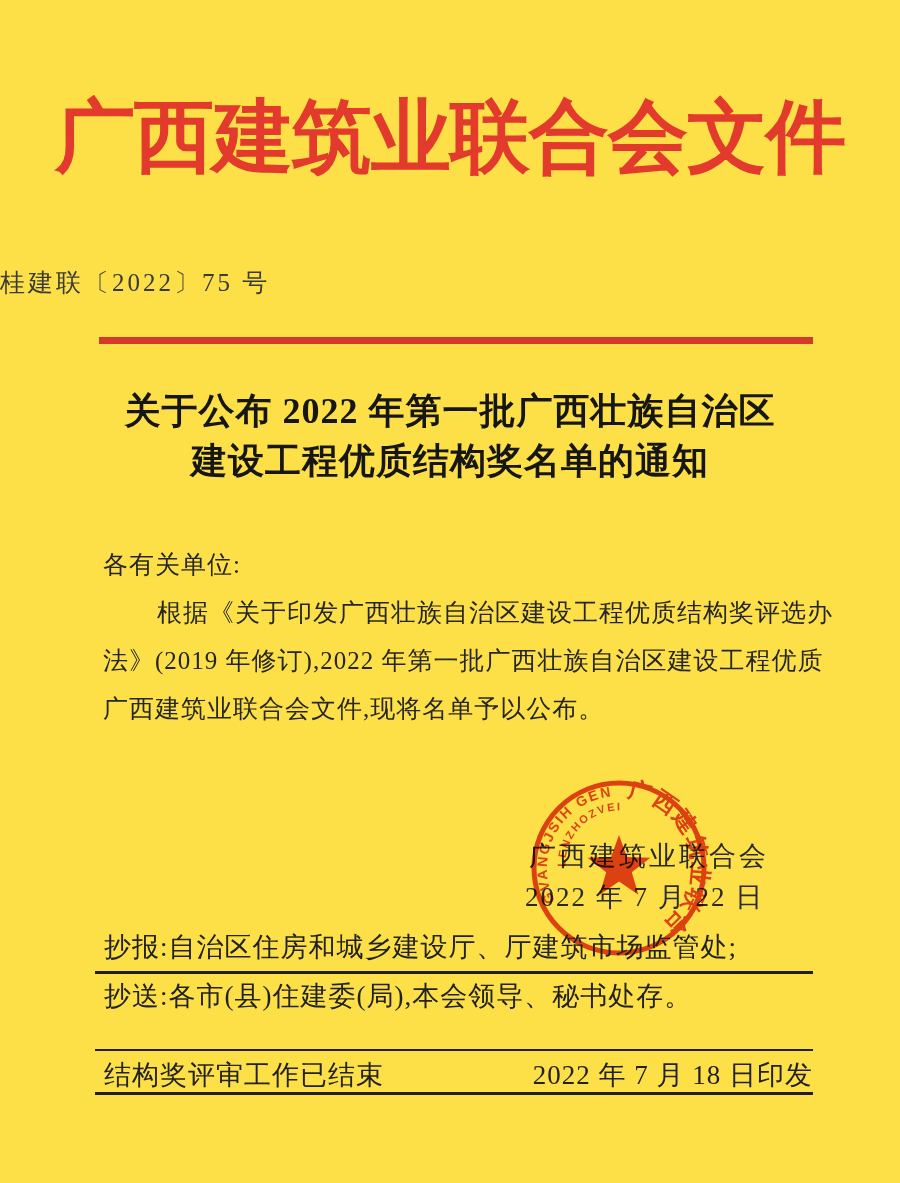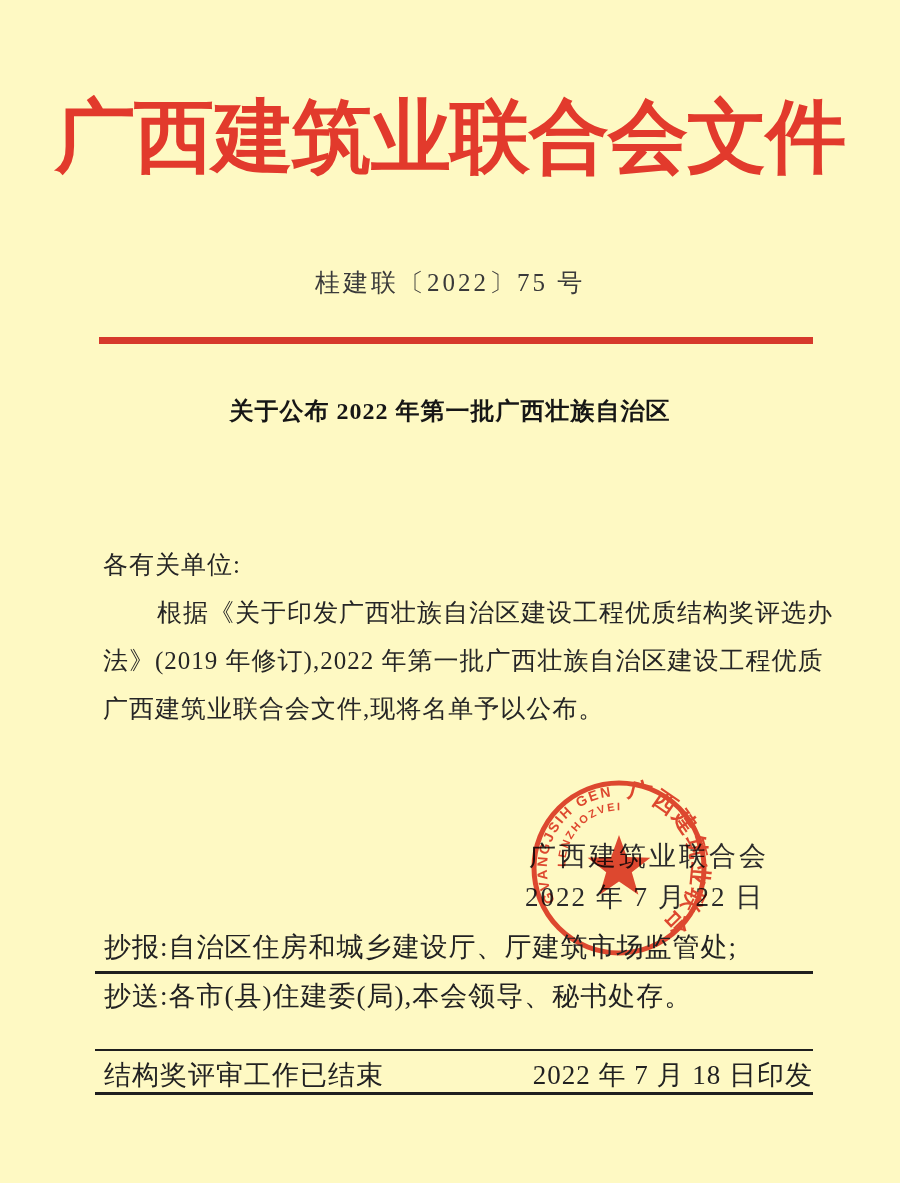--- a/index.html
+++ b/index.html
@@ -1,52 +1,52 @@
 <!DOCTYPE html>
 <html style="--header-red: #e23a2c; --line-red: #d63a2c; --seal-red: #dc3c2e;"><head>
 <meta charset="utf-8">
 <style>
   * { margin:0; padding:0; box-sizing:border-box; }
   html,body { background:#e9e9e9; }
   .page {
     position:relative;
     width:900px; height:1183px;
     margin:0 auto;
-    background:#fef9c3;
+    background:#fde047;
     font-family:"Liberation Serif","DejaVu Serif",serif;
     color:#262626;
     overflow:hidden;
   }
 
   
   .header-title {
     position:absolute; top:84px; left:0; right:0;
     text-align:center;
     font-size:80px; font-weight:bold;
     letter-spacing:-1px;
     color:var(--header-red,#e23a2c);
     white-space:nowrap;
   }
   .doc-number {
     position:absolute; top:266px; left:0; right:0;
-    text-align:center;
+    text-align:left;
     font-size:25px; letter-spacing:3px;
     color:#3a3a3a;
   }
   .red-line {
     position:absolute; top:337px; left:99px;
     width:714px; height:7px;
     background:var(--line-red,#d63a2c);
   }
 
   
   .notice-title {
     position:absolute; top:386px; left:0; right:0;
     text-align:center;
-    font-size:24px; font-weight:bold;
+    font-size:36px; font-weight:bold;
     color:#161616; letter-spacing:1px;
     line-height:50px;
   }
 
   
   .body-block { position:absolute; top:543px; left:103px; width:712px; }
   .body-line {
     font-size:25px; letter-spacing:1px;
     height:48px; line-height:44px;
     color:#262626; white-space:nowrap;
@@ -92,20 +92,21 @@
 <body>
 
 <div class="page">
 
   <div class="header-title">广西建筑业联合会文件</div>
   <div class="doc-number">桂建联〔2022〕75 号</div>
   <div class="red-line"></div>
 
   <div class="notice-title">
     <div>关于公布 2022 年第一批广西壮族自治区</div>
+    <div>建设工程优质结构奖名单的通知</div>
   </div>
 
   <div class="body-block">
     <div class="body-line">各有关单位:</div>
     <div class="body-line indent">根据《关于印发广西壮族自治区建设工程优质结构奖评选办</div>
     <div class="body-line">法》(2019 年修订),2022 年第一批广西壮族自治区建设工程优质</div>
     <div class="body-line">广西建筑业联合会文件,现将名单予以公布。</div>
   </div>
 
   <div class="sig-org">广西建筑业联合会</div>

